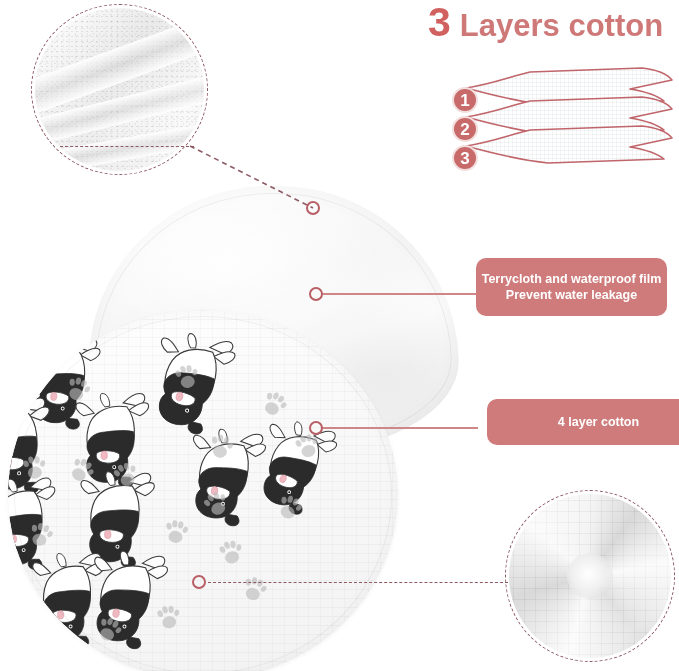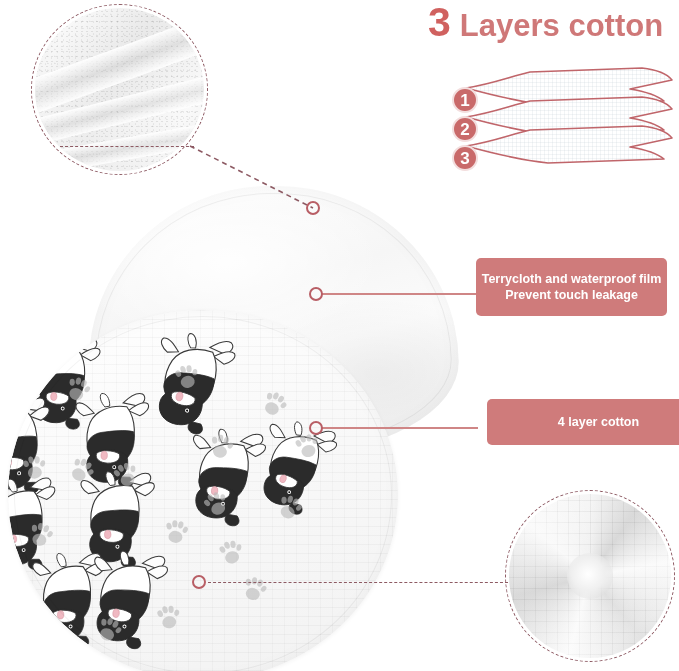--- a/index.html
+++ b/index.html
@@ -68,21 +68,21 @@
     z-index: 4;
   }
   .layer-badge.b1 { left: 0px;  top: 25px; }
   .layer-badge.b2 { left: 0px;  top: 54px; }
   .layer-badge.b3 { left: 0px;  top: 83px; }
 
   
   .callout {
     position: absolute;
     background: #cf7b7b;
-    border-radius: 5px;
+    border-radius: 10px;
     color: #ffffff;
     font-size: 12.5px;
     font-weight: bold;
     line-height: 1.32;
     text-align: center;
     display: flex;
     flex-direction: column;
     align-items: center;
     justify-content: center;
     box-sizing: border-box;
@@ -390,21 +390,21 @@
           <use href="#pawmotif" transform="translate(240,268) rotate(16)"></use>
         </g>
       </svg>
     </div>
   </div>
 
   <div class="solid-line" style="left:322px; top:293px; width:156px;"></div>
   <div class="ring" style="left:309px; top:287px;"></div>
   <div class="callout callout-1">
     <span class="line">Terrycloth and waterproof film</span>
-    <span class="line">Prevent touch leakage</span>
+    <span class="line">Prevent water leakage</span>
   </div>
 
   <div class="solid-line" style="left:322px; top:427px; width:156px;"></div>
   <div class="ring" style="left:309px; top:421px;"></div>
   <div class="callout callout-2">
     <span class="line">4 layer cotton</span>
   </div>
 
   <div class="ring" style="left:192px; top:575px;"></div>
   <div class="dash-line" style="left:208px; top:582px; width:300px;"></div>

